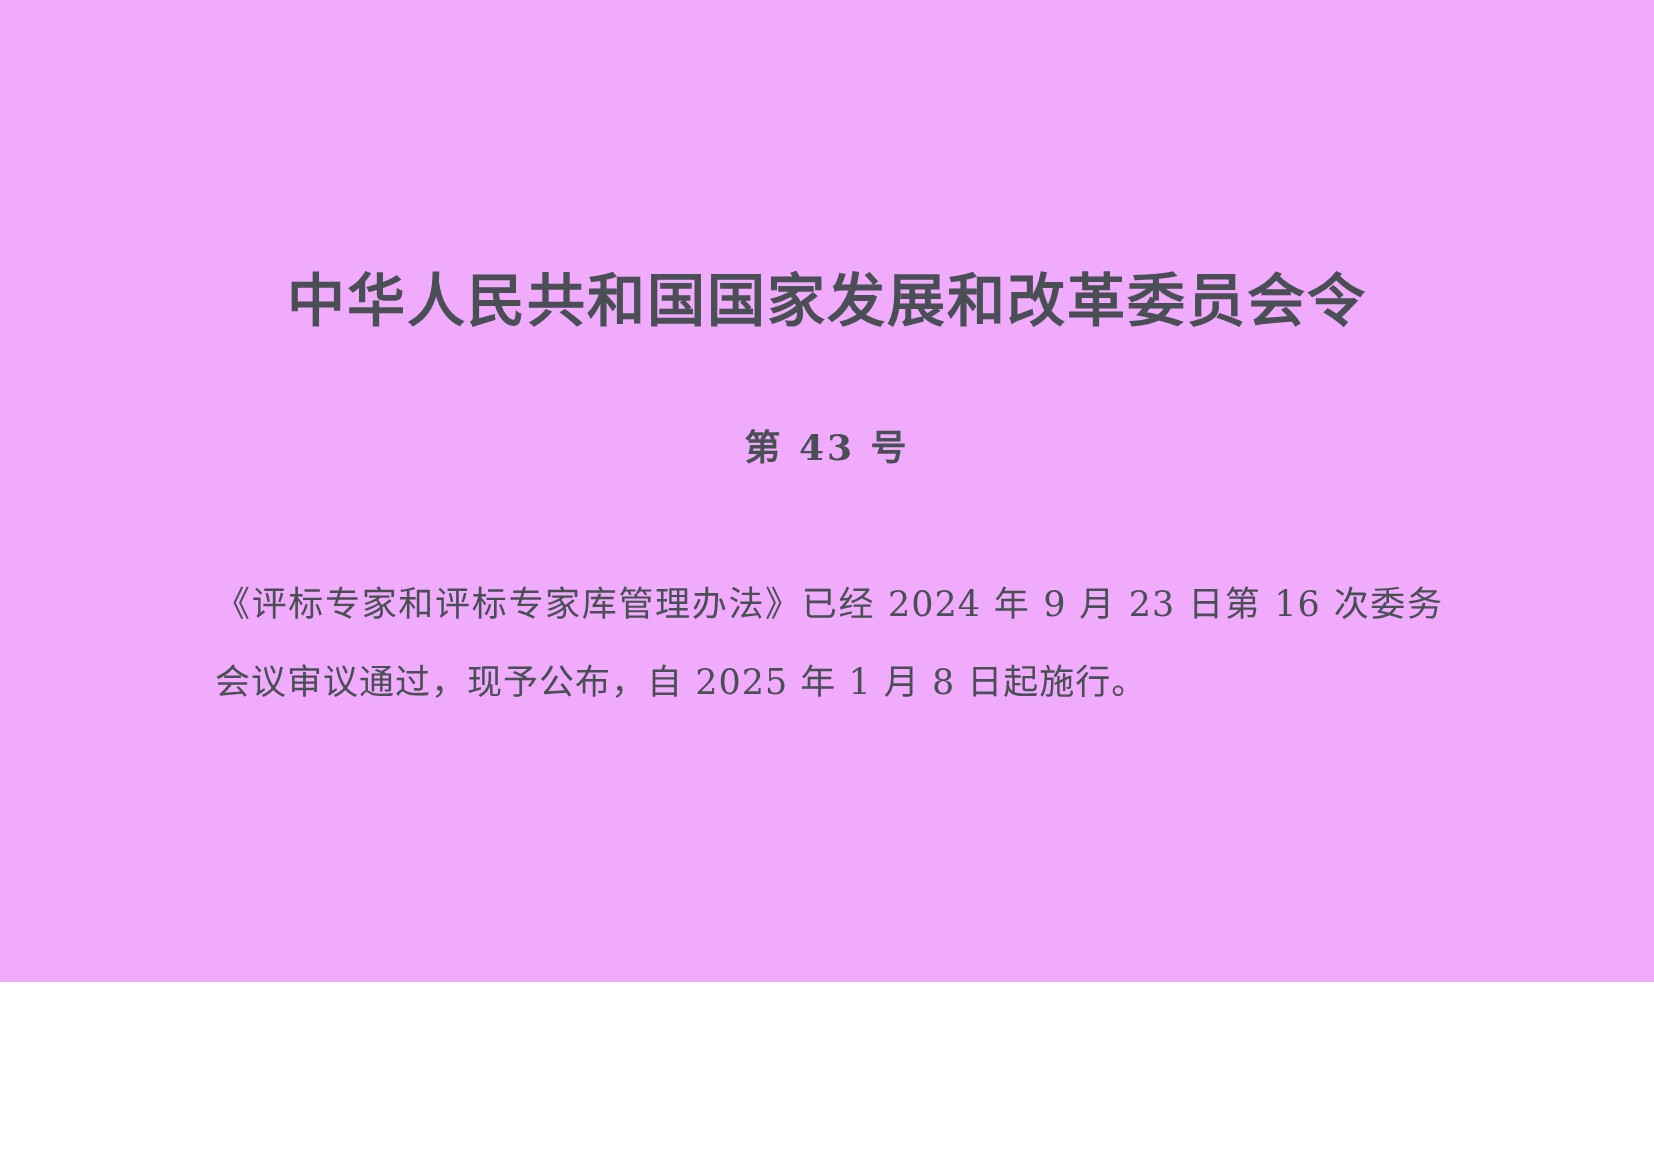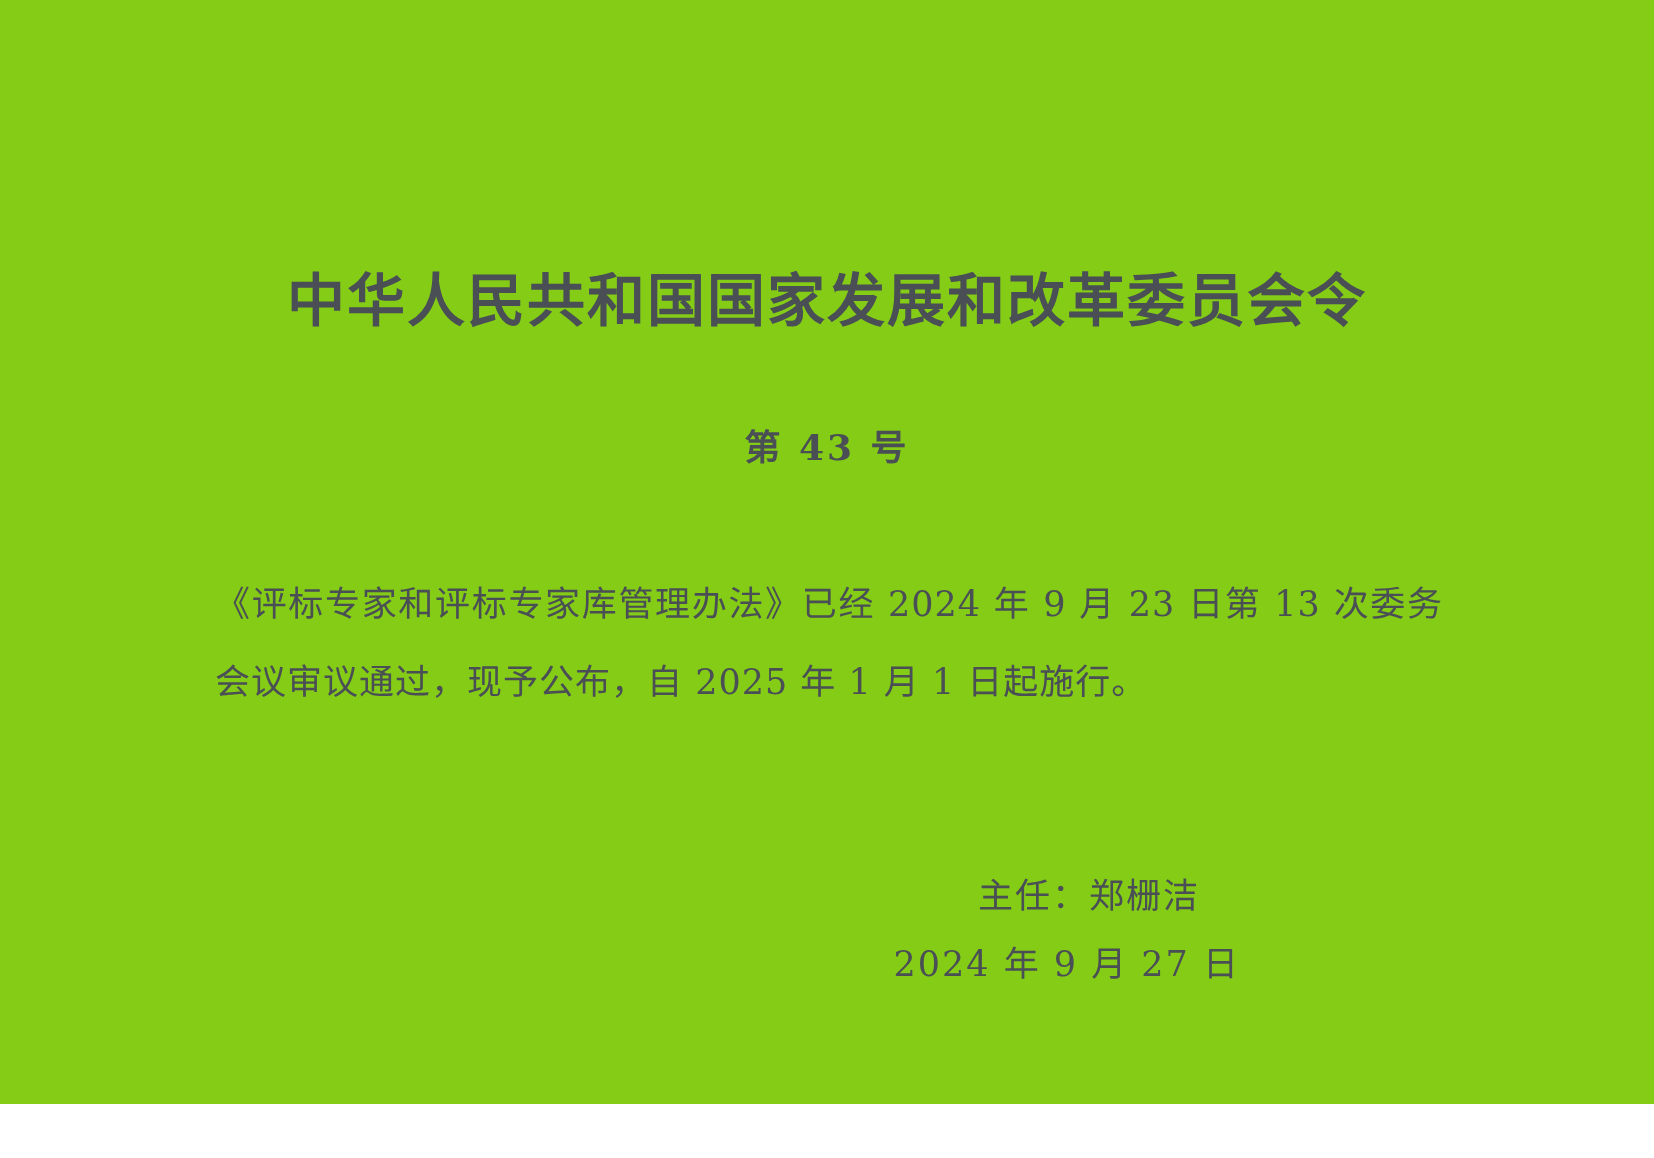--- a/index.html
+++ b/index.html
@@ -11,22 +11,22 @@
   body {
     width: 1654px;
     height: 1158px;
     font-family: "DejaVu Serif", "Liberation Serif", serif;
     color: #3b3f44;
     overflow: hidden;
   }
   .page {
     position: relative;
     width: 1654px;
-    height: 1104px;
-    background: #84cc16;
+    height: 982px;
+    background: #f0abfc;
     box-sizing: border-box;
   }
   .doc-title {
     position: absolute;
     top: 228px;
     left: 0;
     width: 100%;
     text-align: center;
     font-size: 58px;
     font-weight: 700;
@@ -82,20 +82,16 @@
 </style>
 </head>
 <body>
 
 <div class="page">
 
   <h1 class="doc-title">中华人民共和国国家发展和改革委员会令</h1>
 
   <div class="doc-number">第 43 号</div>
 
-  <p class="body-text">《评标专家和评标专家库管理办法》已经 2024 年 9 月 23 日第 13 次委务会议审议通过，现予公布，自 2025 年 1 月 1 日起施行。</p>
+  <p class="body-text">《评标专家和评标专家库管理办法》已经 2024 年 9 月 23 日第 16 次委务会议审议通过，现予公布，自 2025 年 1 月 8 日起施行。</p>
 
-  <div class="signature-block">
-    <div class="sign-name">主任：郑栅洁</div>
-    <div class="sign-date">2024 年 9 月 27 日</div>
-  </div>
 
 </div>
 
 </body></html>

